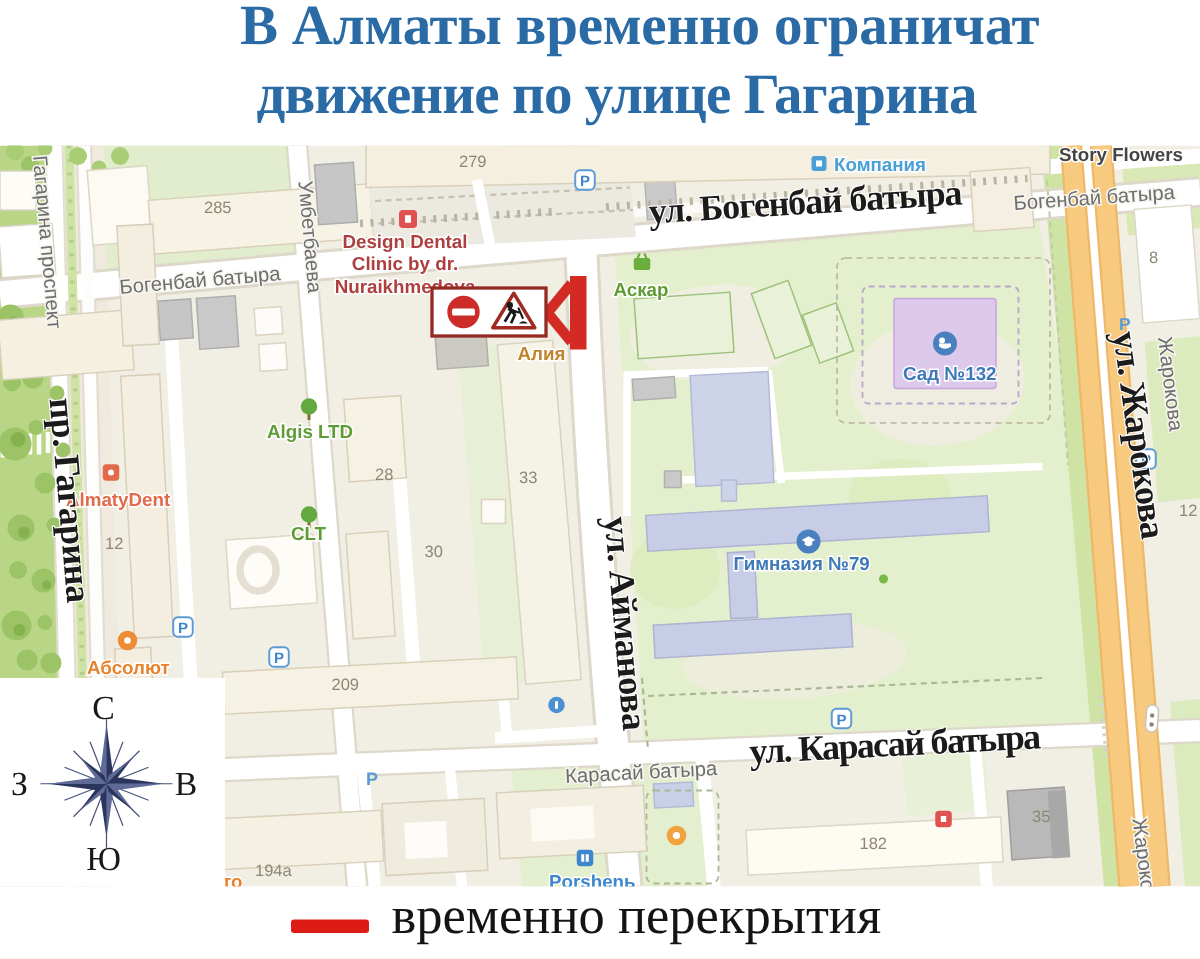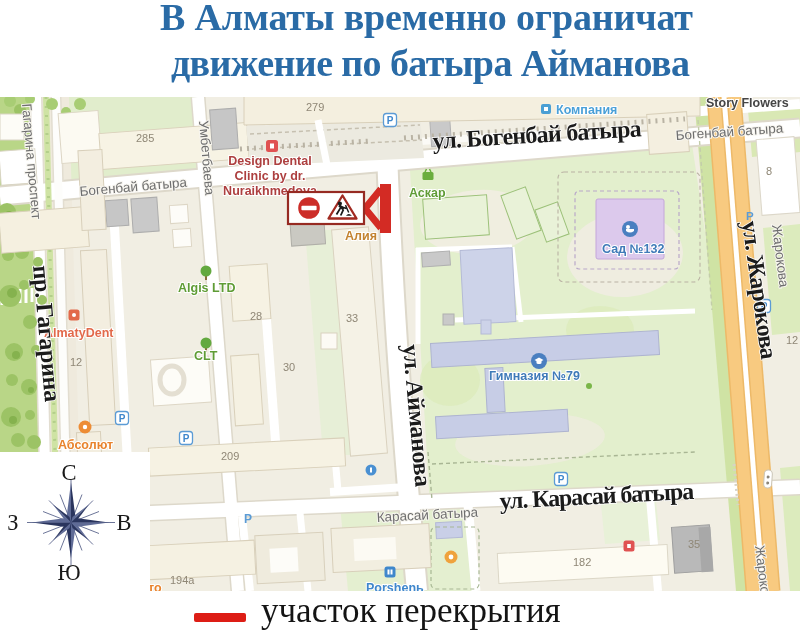--- a/index.html
+++ b/index.html
@@ -19,21 +19,21 @@
   .poi{font-size:12.5px;font-weight:bold;paint-order:stroke;stroke:#ffffff;stroke-width:2px;}
   .cmp{font-family:"Liberation Serif",serif;font-size:22.5px;}
   .big{font-family:"Liberation Serif",serif;font-size:24px;font-weight:bold;fill:#1b1b1b;letter-spacing:-0.3px;
        paint-order:stroke;stroke:#ffffff;stroke-width:1.5px;}
 </style>
 </head>
 <body>
 
 <div class="title" id="t1">В Алматы временно ограничат</div>
 
-<div class="title" id="t2">движение по батыра Айманова</div>
+<div class="title" id="t2">движение по улице Гагарина</div>
 
 <svg id="map" width="800" height="494" viewBox="0 97 800 494" style="position:absolute;left:0;top:97px;">
 
   <rect x="0" y="97" width="800" height="494" fill="#f1eee3"></rect>
 
   <polygon points="0,97 31,97 43,591 0,591" fill="#b9d687"></polygon>
 
   <polygon points="40,97 200,97 208,168 120,178 56,182" fill="#e1edcc"></polygon>
 
   <polygon points="336,97 384,97 390,166 344,171" fill="#dfeccb"></polygon>
@@ -524,13 +524,13 @@
     <text class="cmp" x="69" y="479.5">С</text>
     <text class="cmp" x="69" y="580">Ю</text>
     <text class="cmp" x="13" y="530">З</text>
     <text class="cmp" x="124" y="530">В</text>
   </g>
 
 </svg>
 
 <div id="legend-swatch"></div>
 
-<div id="legend-text">участок перекрытия</div>
+<div id="legend-text">временно перекрытия</div>
 
 </body></html>

